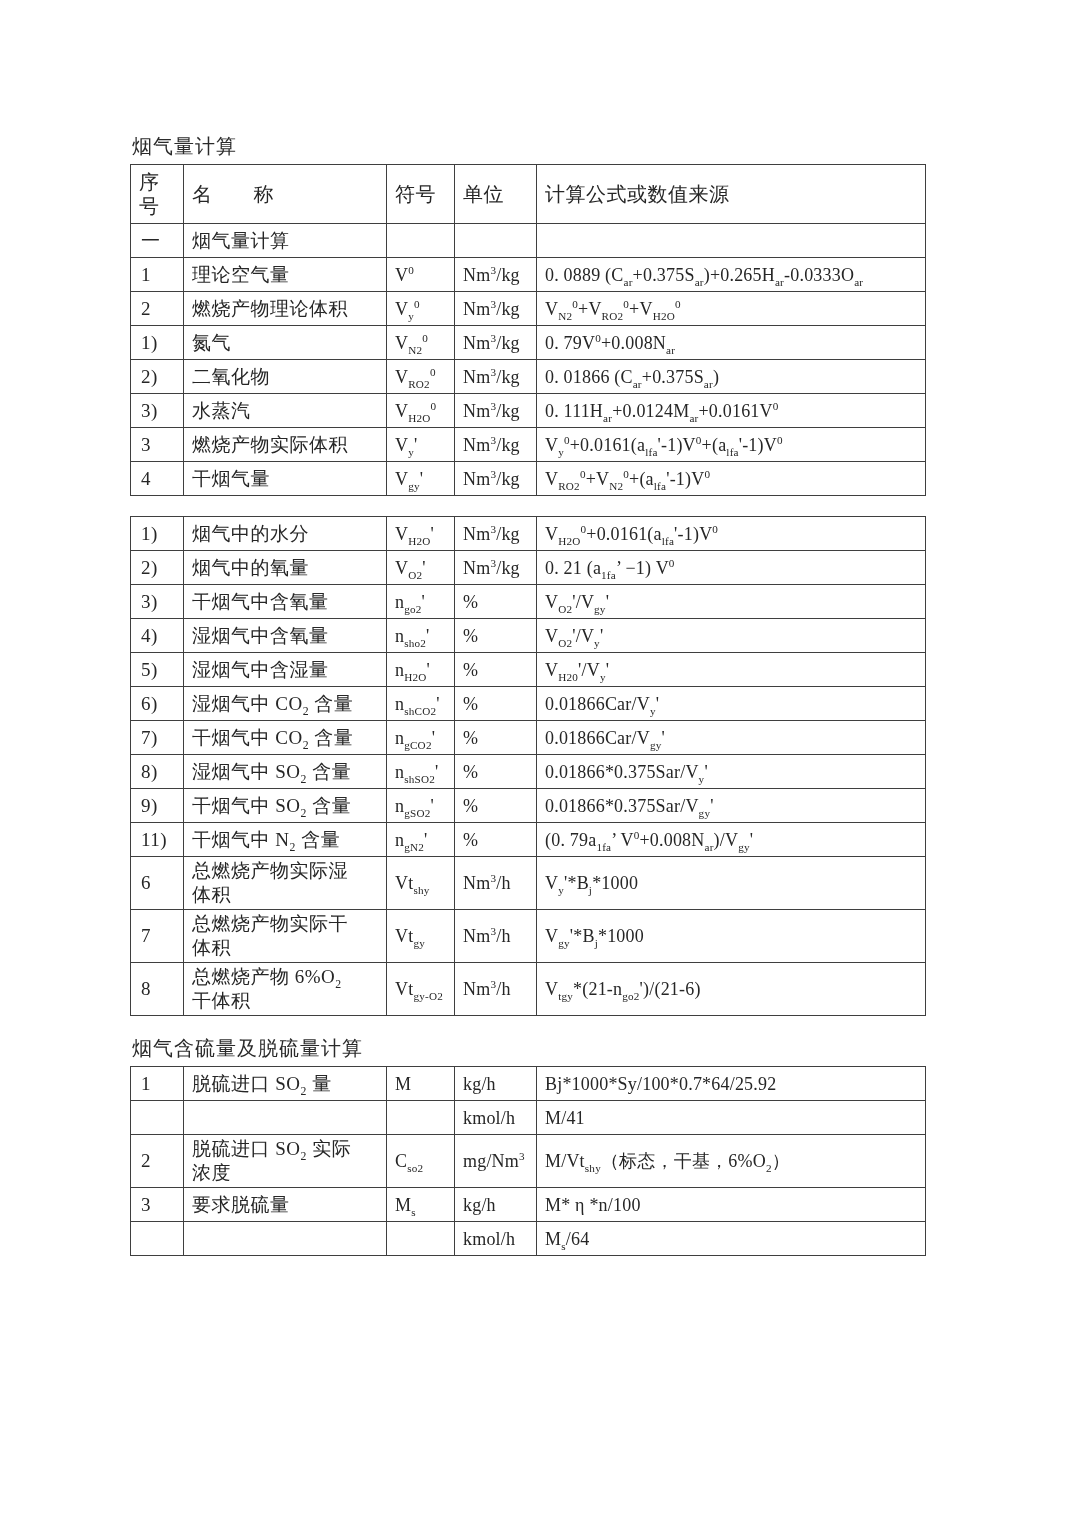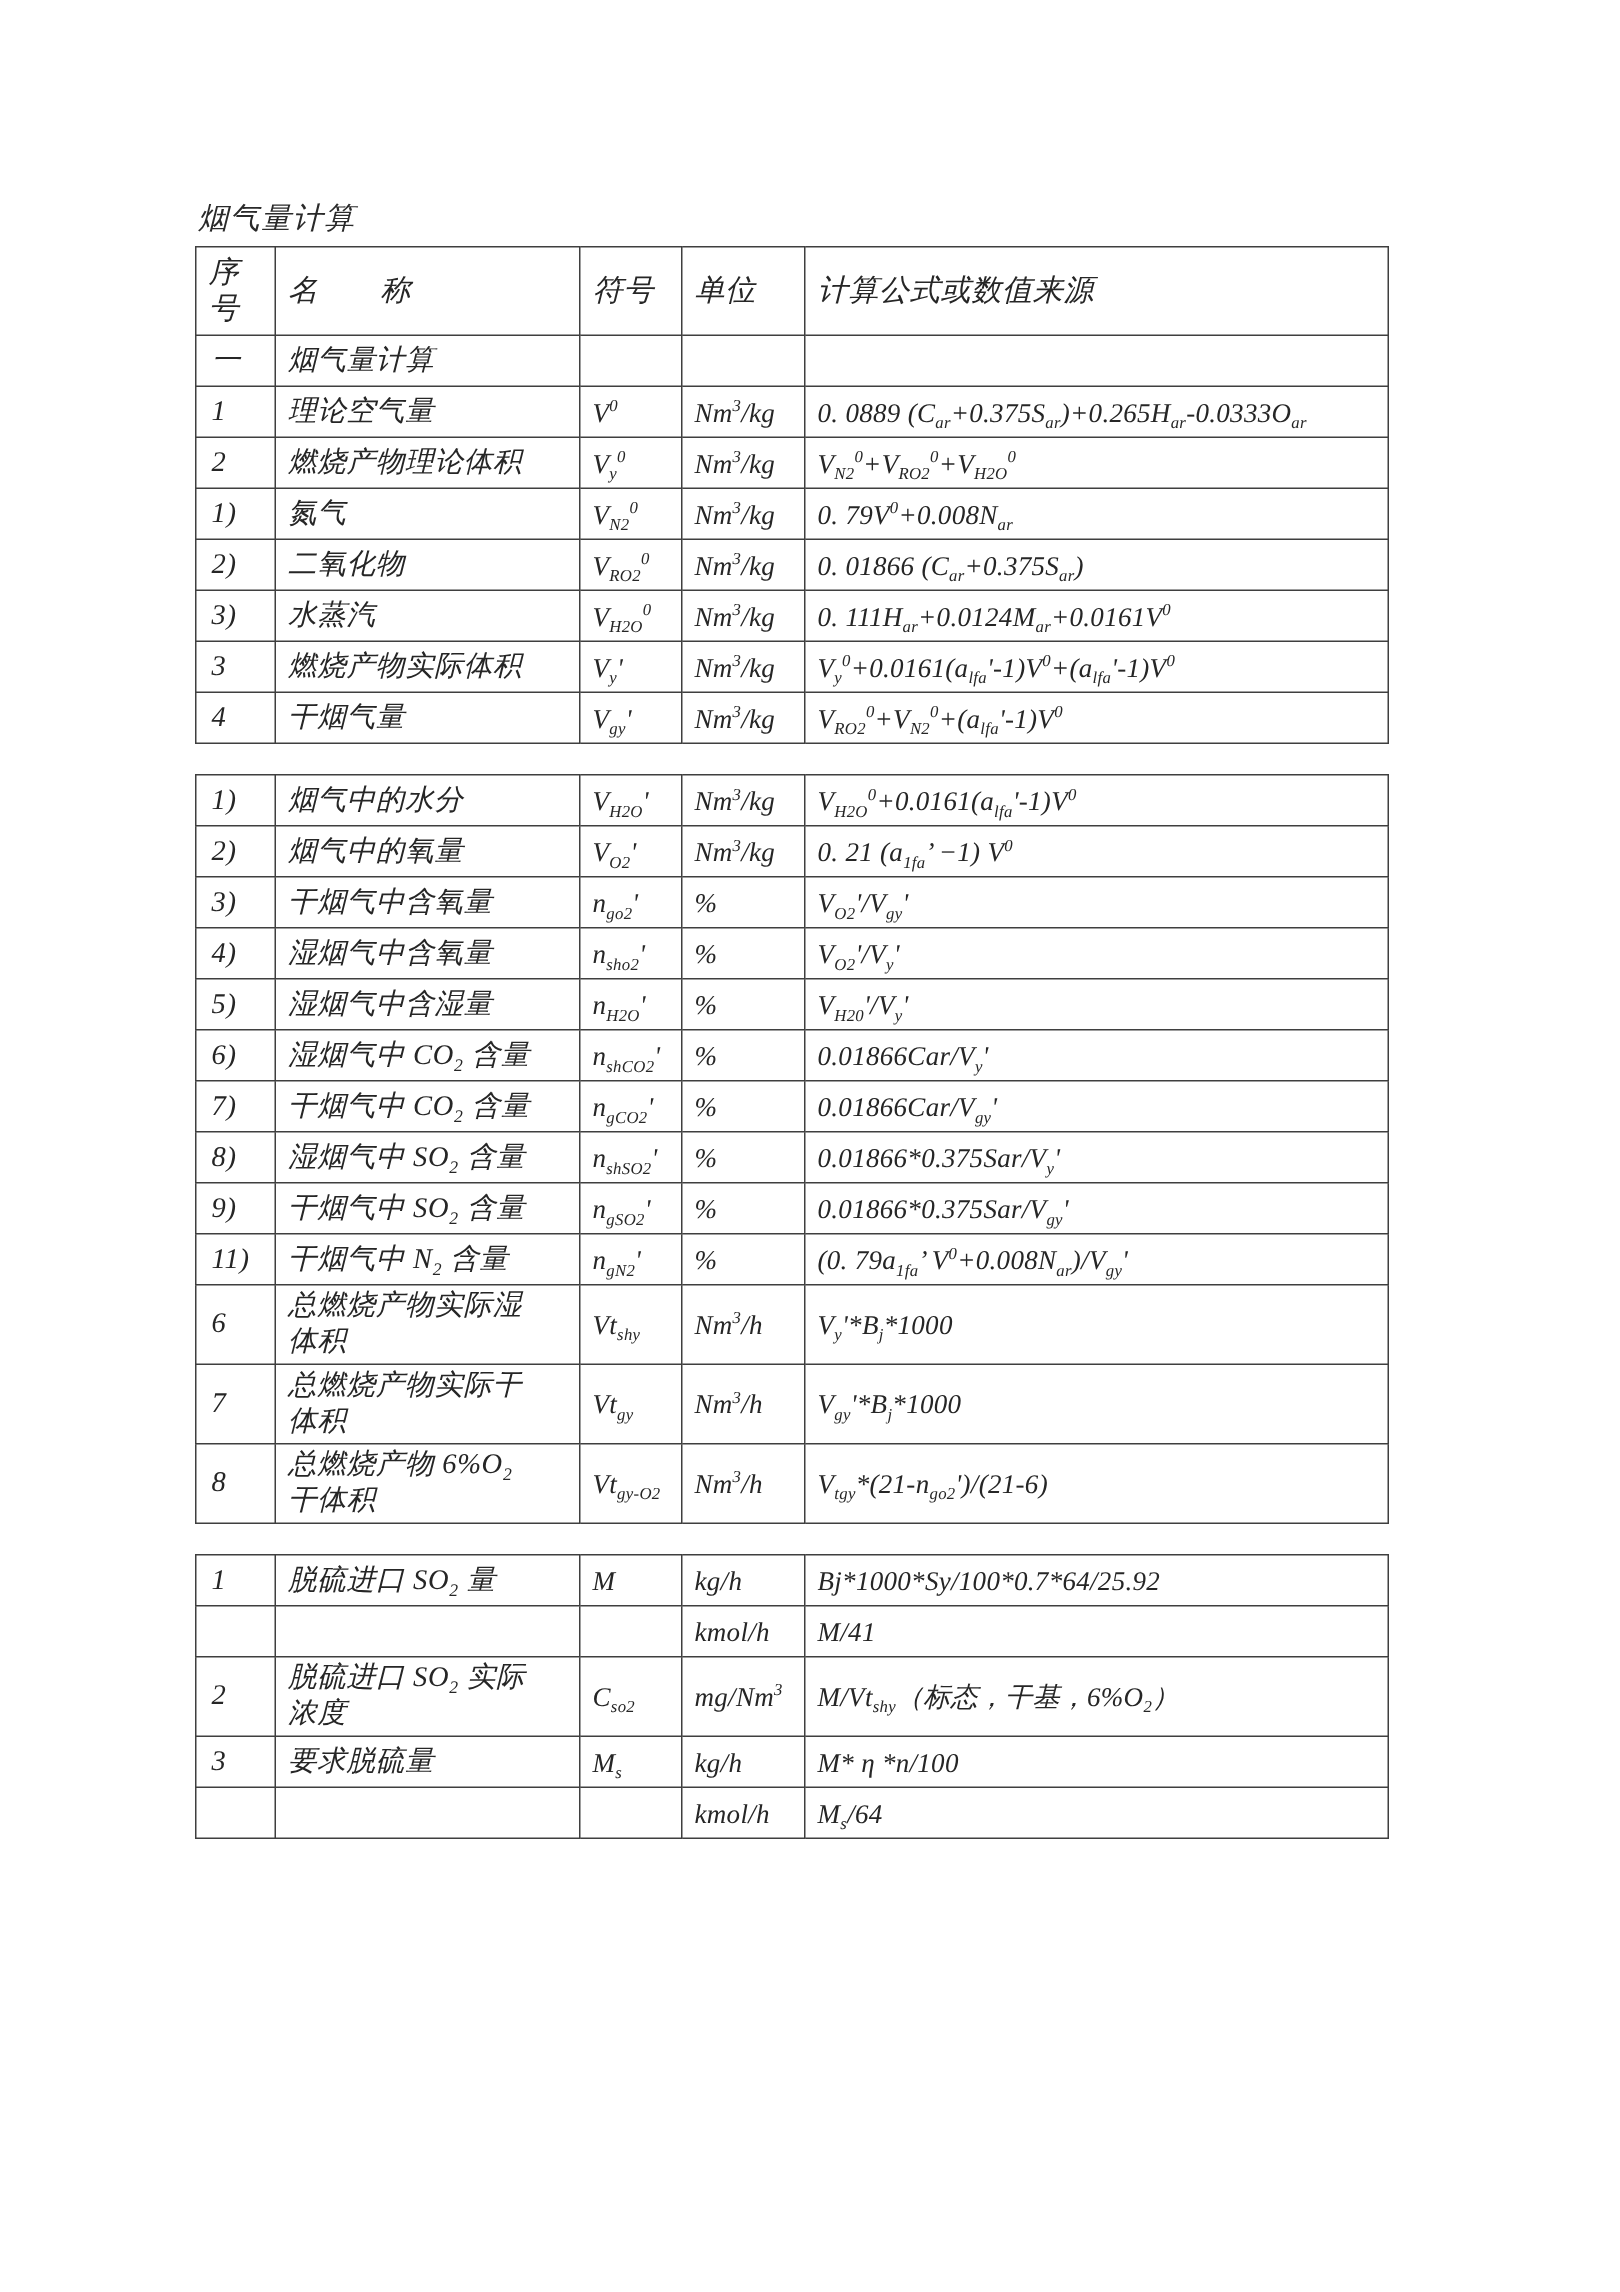--- a/index.html
+++ b/index.html
@@ -2,21 +2,21 @@
 <html><head>
 <meta charset="utf-8">
 <style>
   html,body{margin:0;padding:0;background:#ffffff;}
   body{
     width:1080px;height:1528px;
     font-family:"Liberation Serif","DejaVu Serif",serif;
     color:#262626;
     -webkit-font-smoothing:antialiased;
   }
-  .page{box-sizing:border-box;padding:134px 0 12px 130px;font-style:italic;}
+  .page{box-sizing:border-box;padding:134px 0 12px 130px;}
   section{margin:0 0 20px 0;}
   .tbl-title{
     font-size:20px;line-height:24px;margin:0 0 6px 2px;
     letter-spacing:1px;color:#2a2a2a;
   }
   table{
     border-collapse:collapse;table-layout:fixed;width:795px;
     background:#fff;
   }
   col.c1{width:53px;}
@@ -227,20 +227,21 @@
             <td class="c-name">总燃烧产物 6%O<sub>2</sub><br>干体积</td>
             <td class="c-symbol">Vt<sub>gy-O2</sub></td>
             <td class="c-unit">Nm<sup>3</sup>/h</td>
             <td class="c-formula">V<sub>tgy</sub>*(21-n<sub>go2</sub>')/(21-6)</td>
           </tr>
         </tbody>
     </table>
   </section>
 
   <section>
+    <div class="tbl-title">烟气含硫量及脱硫量计算</div>
     <table>
       <colgroup>
           <col class="c1">
           <col class="c2">
           <col class="c3">
           <col class="c4">
           <col class="c5">
         </colgroup>
       <tbody>
           <tr>

